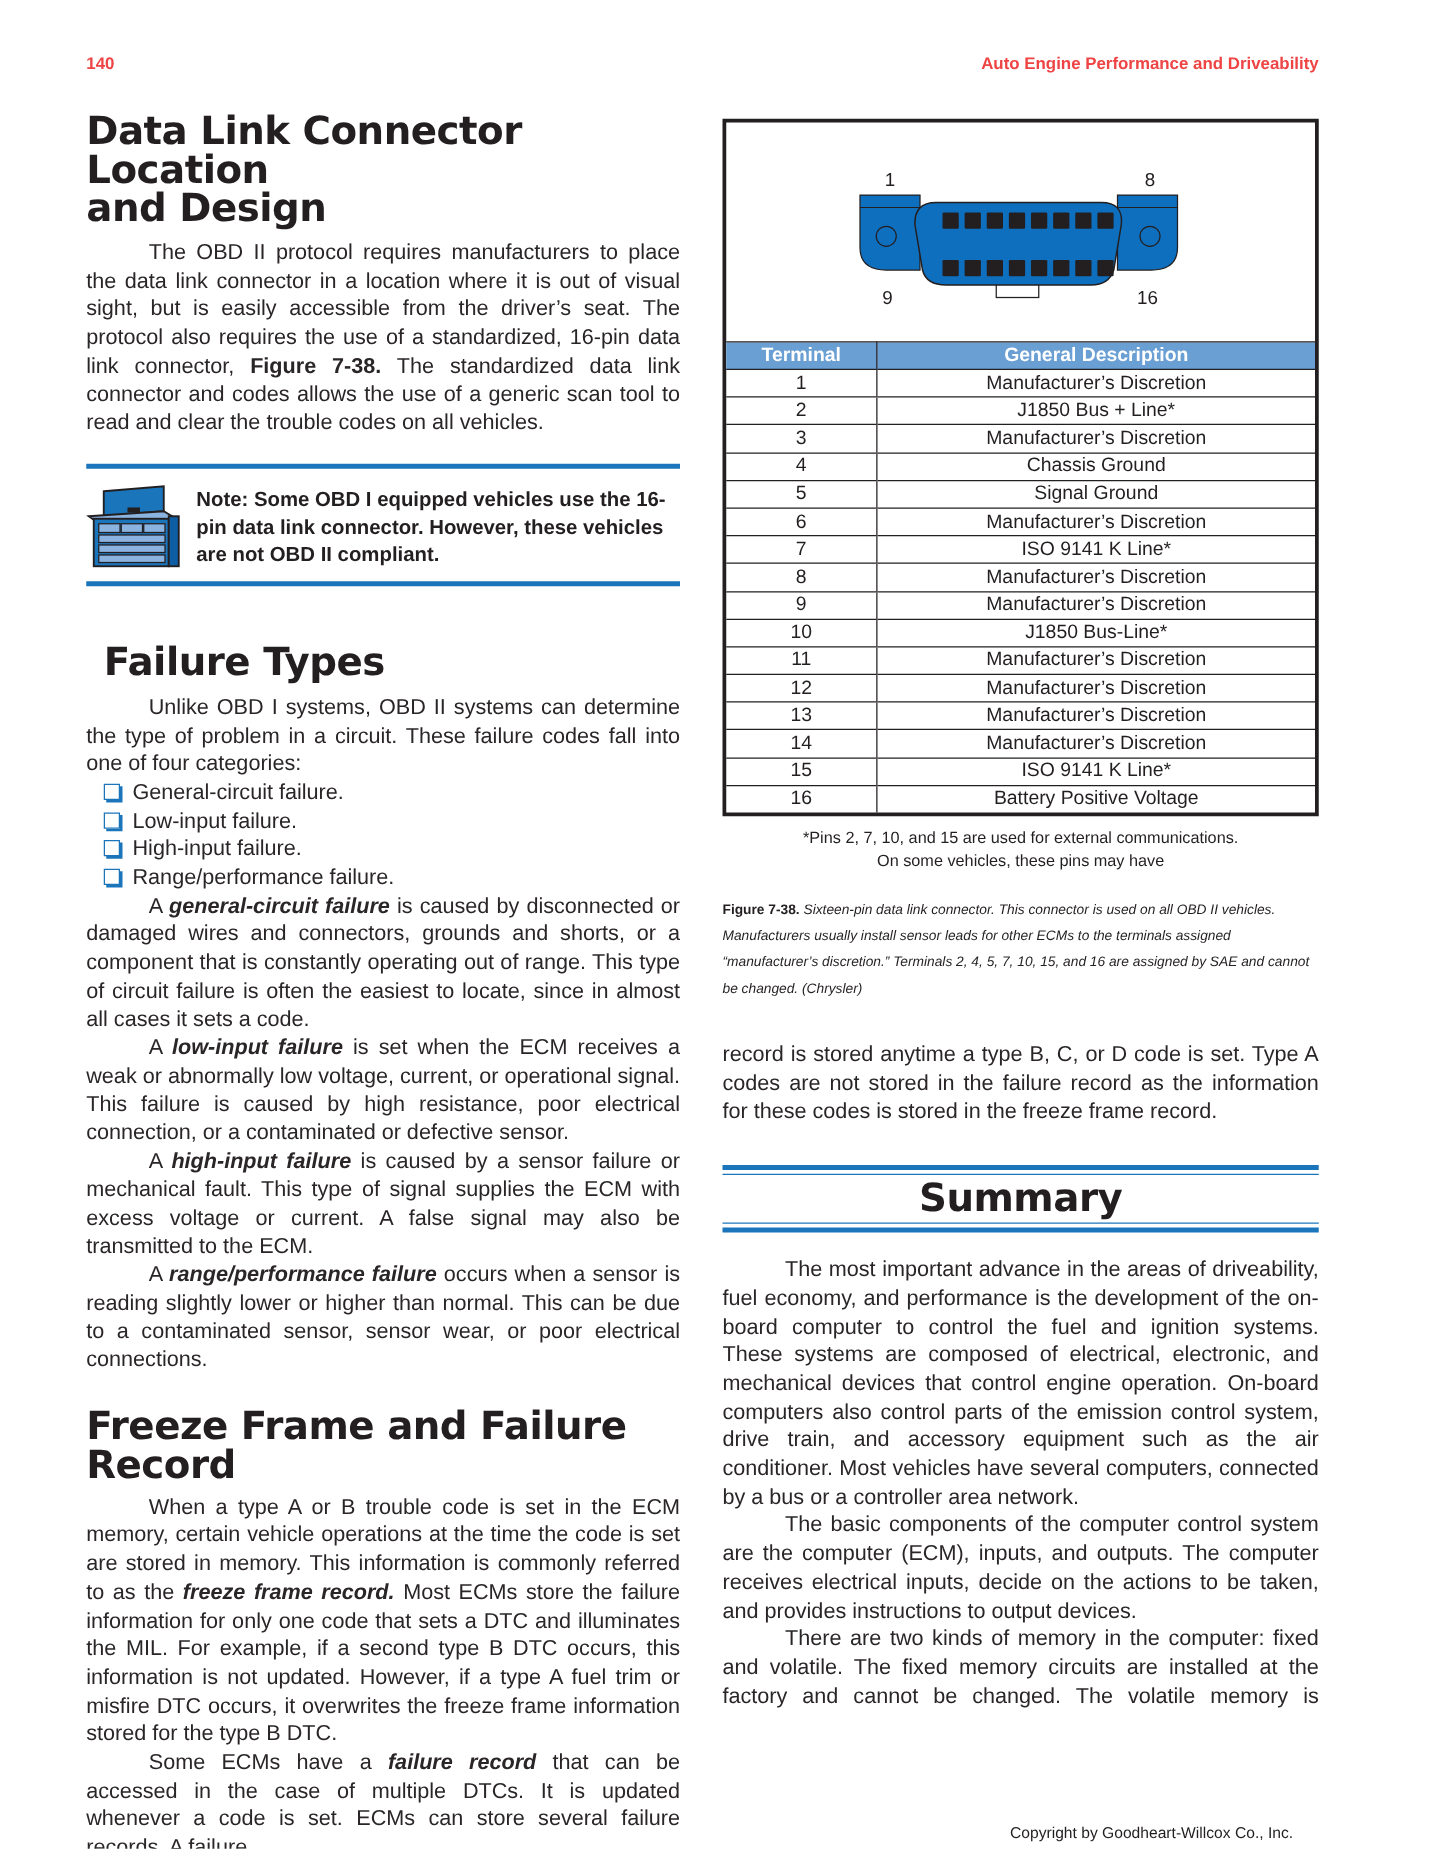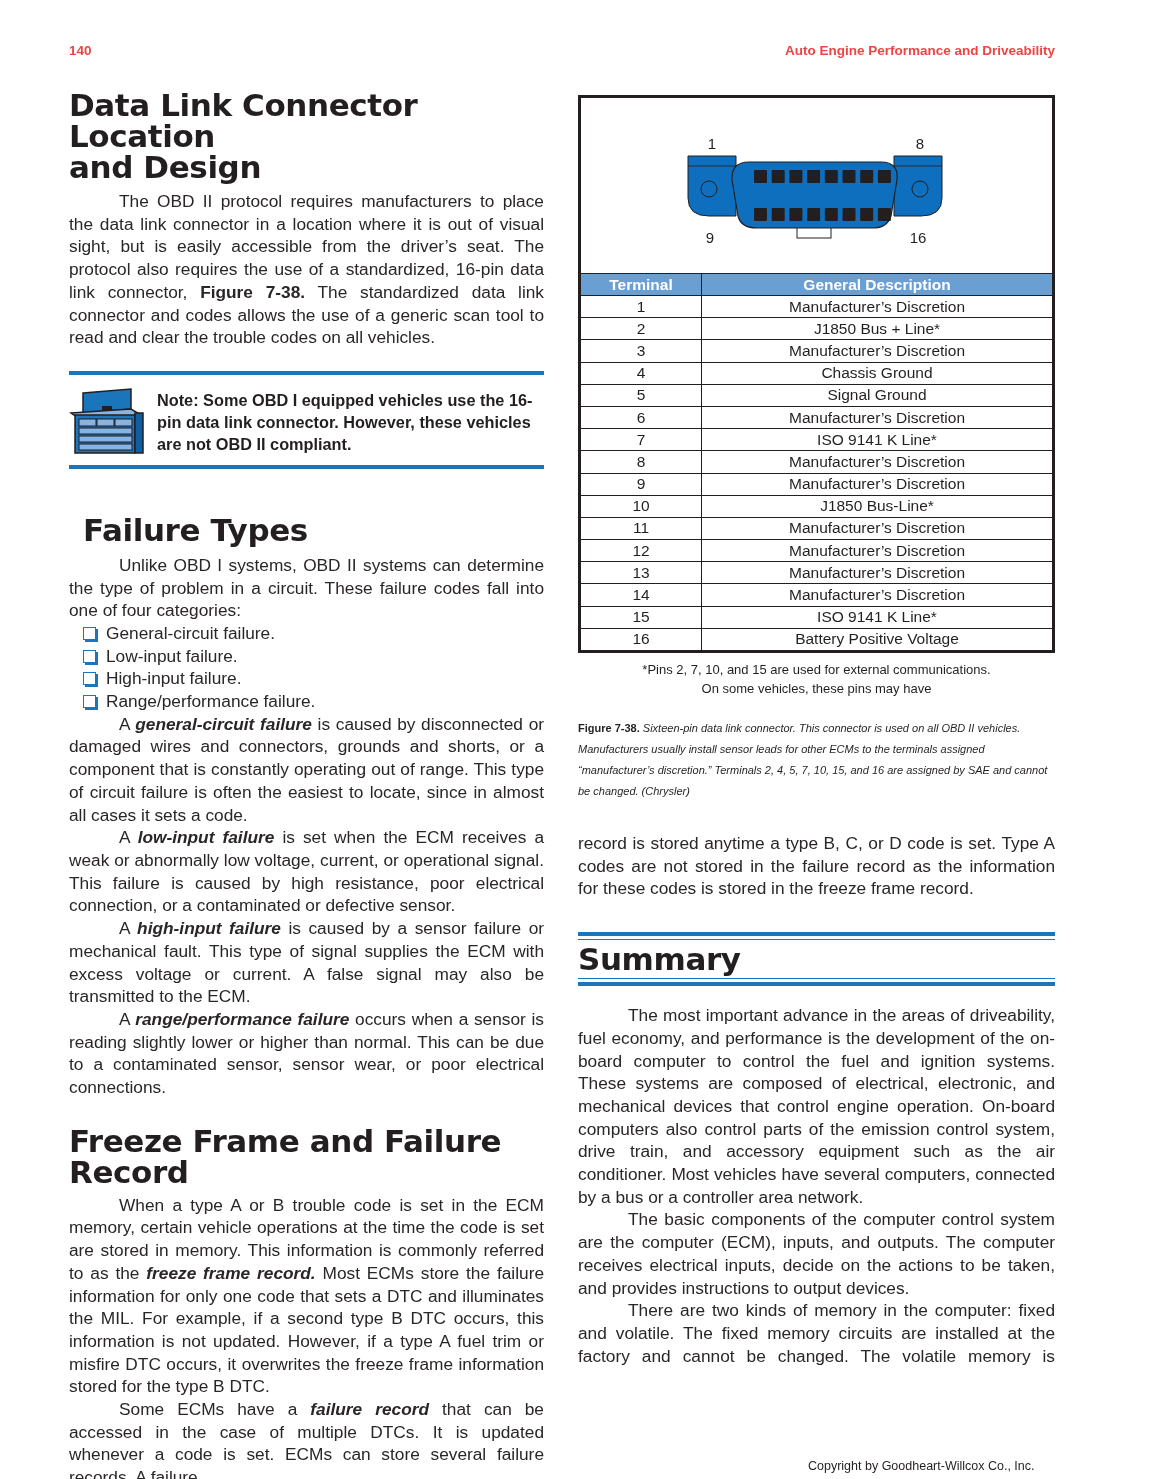--- a/index.html
+++ b/index.html
@@ -31,21 +31,21 @@
   table.pins td { height: 21.2px; padding: 0; text-align: center; border-top: 1.2px solid #231f20; color: #231f20; }
   table.pins .c1 { width: 120px; border-right: 1.2px solid #231f20; }
 
   .footnote { font-family: "Liberation Sans", sans-serif; font-size: 13px; line-height: 18.5px; text-align: center; margin-top: 8px; color: #231f20; }
   .caption { font-family: "Liberation Sans", sans-serif; font-size: 11px; line-height: 21px; margin-top: 20px; color: #231f20; }
   .caption i { font-style: italic; }
 
   .summary-head { border-top: 4px solid #1b75bb; border-bottom: 4px solid #1b75bb; position: relative; height: 46px; margin-top: 32px; }
   .summary-head::before { content: ""; position: absolute; left: 0; right: 0; top: 3px; border-top: 1px solid #1b75bb; }
   .summary-head::after { content: ""; position: absolute; left: 0; right: 0; bottom: 3px; border-top: 1px solid #1b75bb; }
-  .summary-head h2 { text-align: left; line-height: 46px; }
+  .summary-head h2 { text-align: center; line-height: 46px; }
 
   .copyright { position: absolute; left: 808px; top: 1459px; font-family: "Liberation Sans", sans-serif; font-size: 12.5px; color: #231f20; }
 </style>
 </head>
 <body>
 
 <div class="running-head" id="page-num">140</div>
 <div class="running-head" id="book-title">Auto Engine Performance and Driveability</div>
 
 <div class="col-left">

